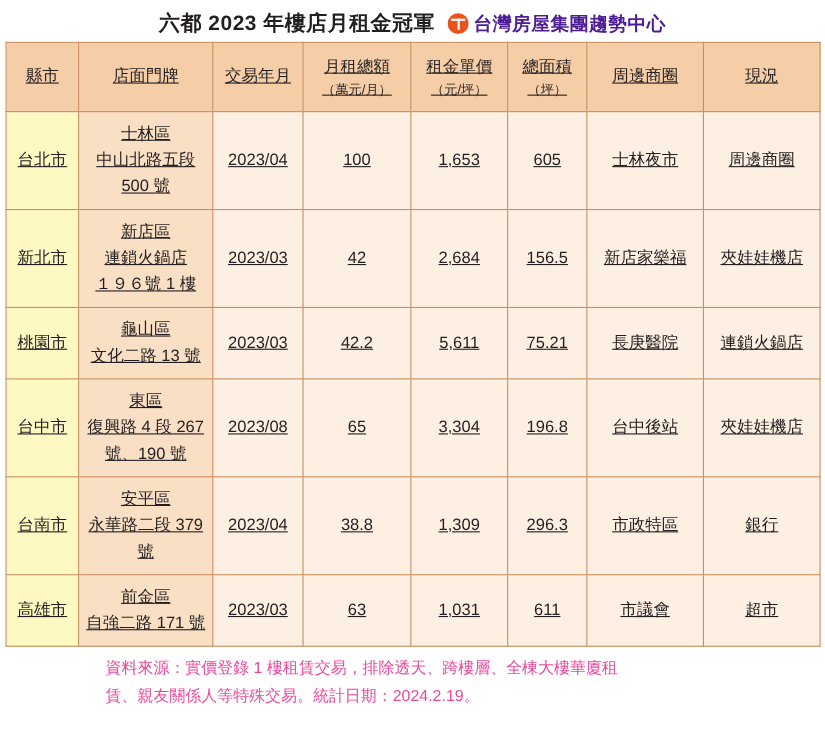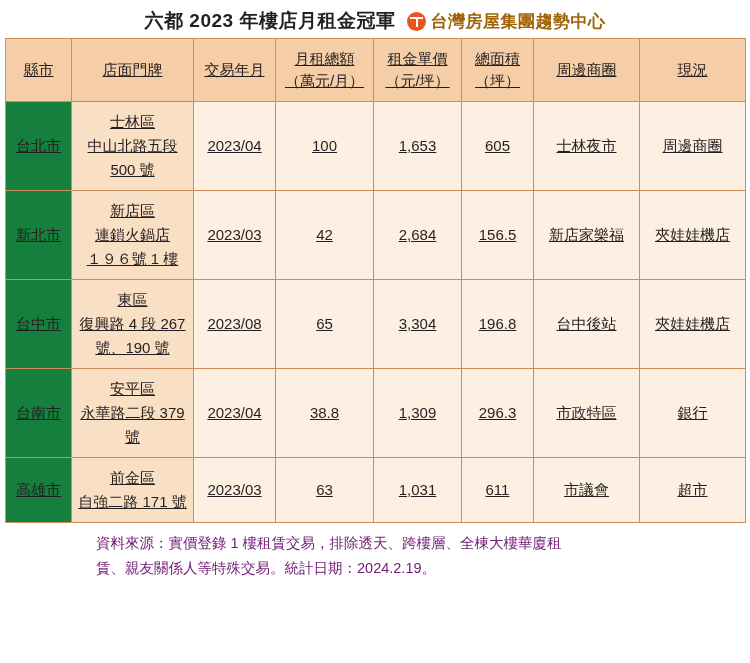--- a/index.html
+++ b/index.html
@@ -65,21 +65,21 @@
     position: absolute;
     left: 8.2px;
     top: 5px;
     width: 2.5px;
     height: 10px;
     background: #ffffff;
   }
   .logo-text {
     font-size: 17px;
     font-weight: bold;
-    color: #a16207;
+    color: #4c1d95;
     letter-spacing: 0.5px;
   }
 
   
   table.rent-table {
     border-collapse: collapse;
     width: 740px;
     margin: 2px 5px 0 5px;
     table-layout: fixed;
     text-decoration: underline;
@@ -94,53 +94,53 @@
     padding: 2px 2px;
   }
   thead th {
     background: #f5cda7;
     font-weight: normal;
     height: 58px;
     font-size: 15.5px;
   }
   thead th .unit {
     display: block;
-    font-size: 15px;
+    font-size: 12px;
   }
   
   col.c-city   { width: 66px; }
   col.c-addr   { width: 122px; }
   col.c-date   { width: 82px; }
   col.c-total  { width: 98px; }
   col.c-unit   { width: 88px; }
   col.c-area   { width: 72px; }
   col.c-mall   { width: 106px; }
   col.c-status { width: 106px; }
 
   tbody td {
     background: #fdf0e3;
     margin-left: 28px;
   }
   tbody td.city {
-    background: #15803d;
+    background: #fef9c3;
   }
   tbody td.addr {
     background: #f9dfc4;
     line-height: 1.6;
   }
   tbody tr.h3 td { height: 84px; }
   tbody tr.h2 td { height: 60px; }
 
   
   .footnote {
     margin: 8px 0 0 0;
     padding: 0 26px 0 96px;
     font-size: 14.5px;
     line-height: 1.75;
-    color: #701a75;
+    color: #ec4899;
   }
   .footnote div { white-space: nowrap; }
 </style>
 </head>
 <body>
 
 <div class="page">
 
   <div class="title-row">
     <div class="title-text">六都 2023 年樓店月租金冠軍</div>
@@ -217,20 +217,33 @@
           <div>１９６號 1 樓</div>
         </td>
         <td>2023/03</td>
         <td>42</td>
         <td>2,684</td>
         <td>156.5</td>
         <td>新店家樂福</td>
         <td>夾娃娃機店</td>
       </tr>
 
+      <tr class="h2">
+        <td class="city">桃園市</td>
+        <td class="addr">
+          <div>龜山區</div>
+          <div>文化二路 13 號</div>
+        </td>
+        <td>2023/03</td>
+        <td>42.2</td>
+        <td>5,611</td>
+        <td>75.21</td>
+        <td>長庚醫院</td>
+        <td>連鎖火鍋店</td>
+      </tr>
 
       <tr class="h3">
         <td class="city">台中市</td>
         <td class="addr">
           <div>東區</div>
           <div>復興路 4 段 267</div>
           <div>號、190 號</div>
         </td>
         <td>2023/08</td>
         <td>65</td>

